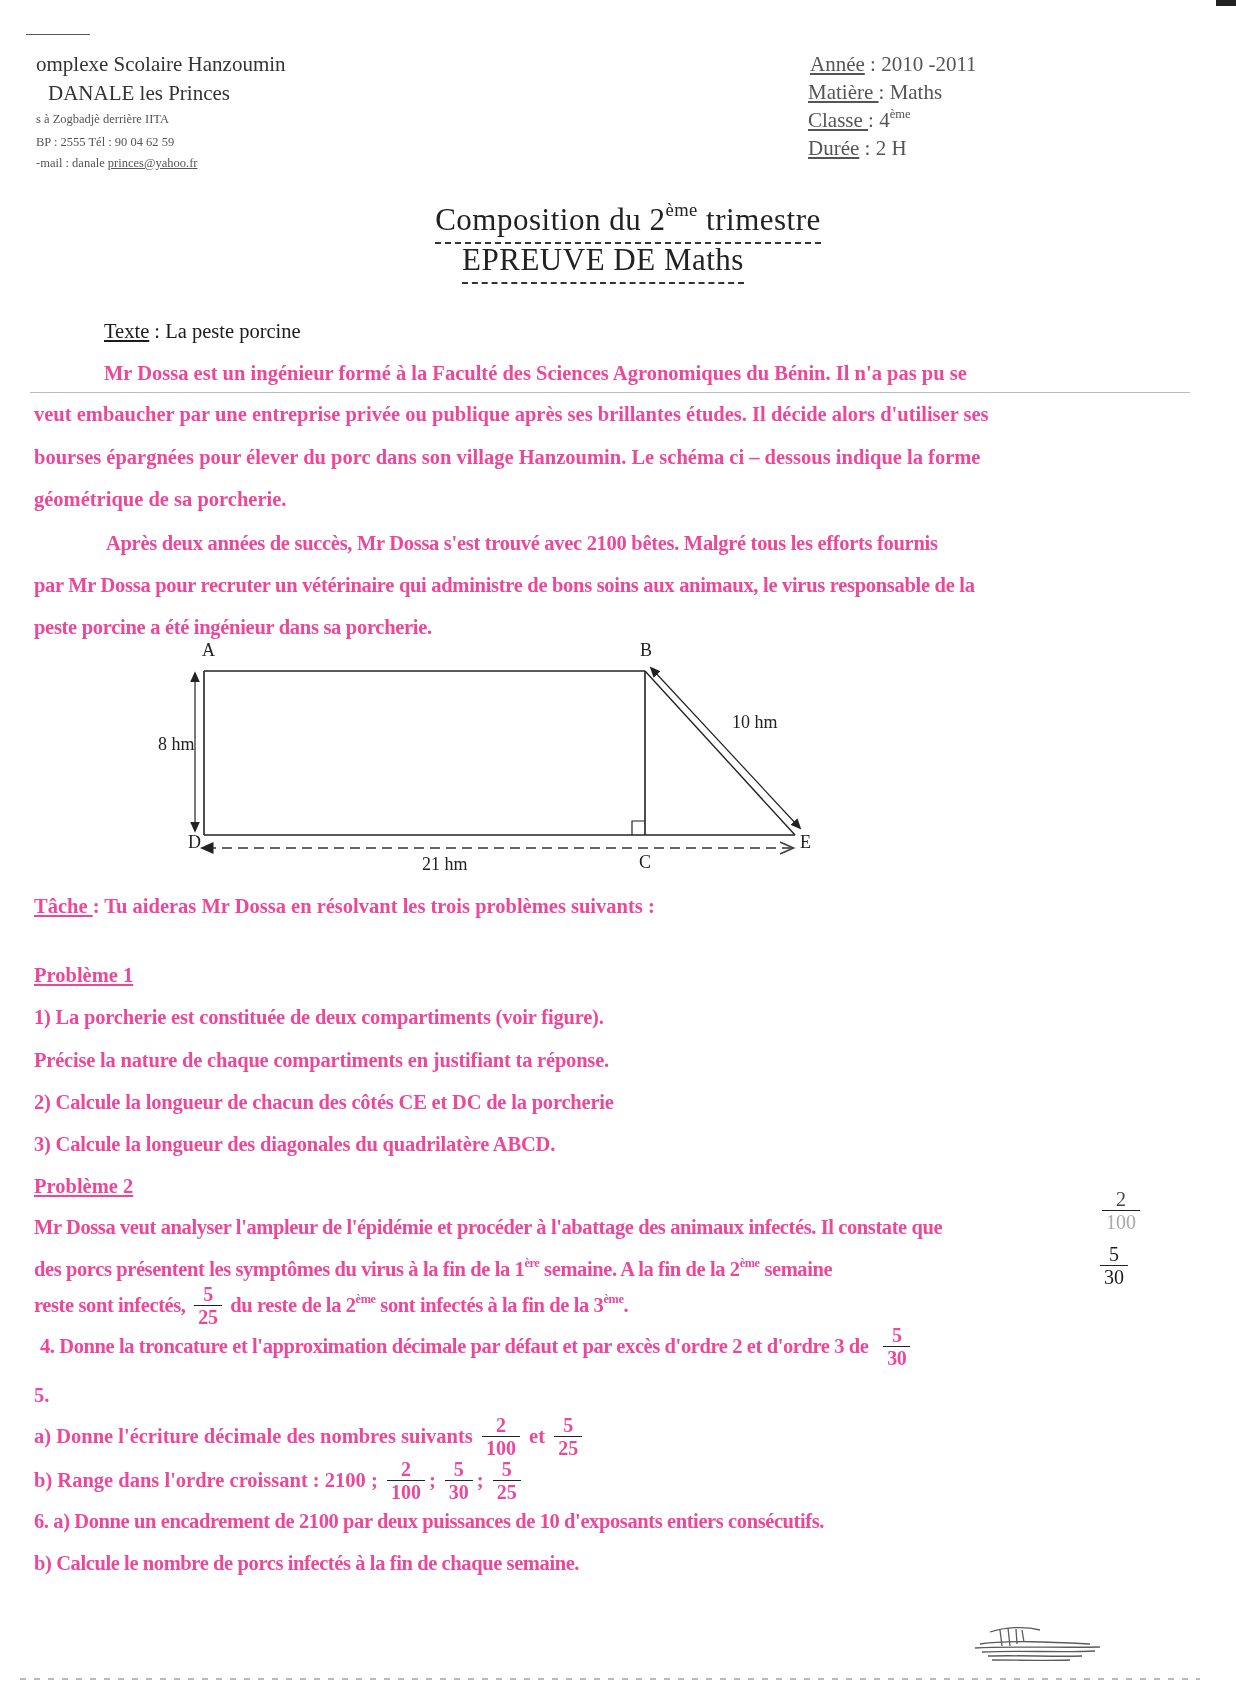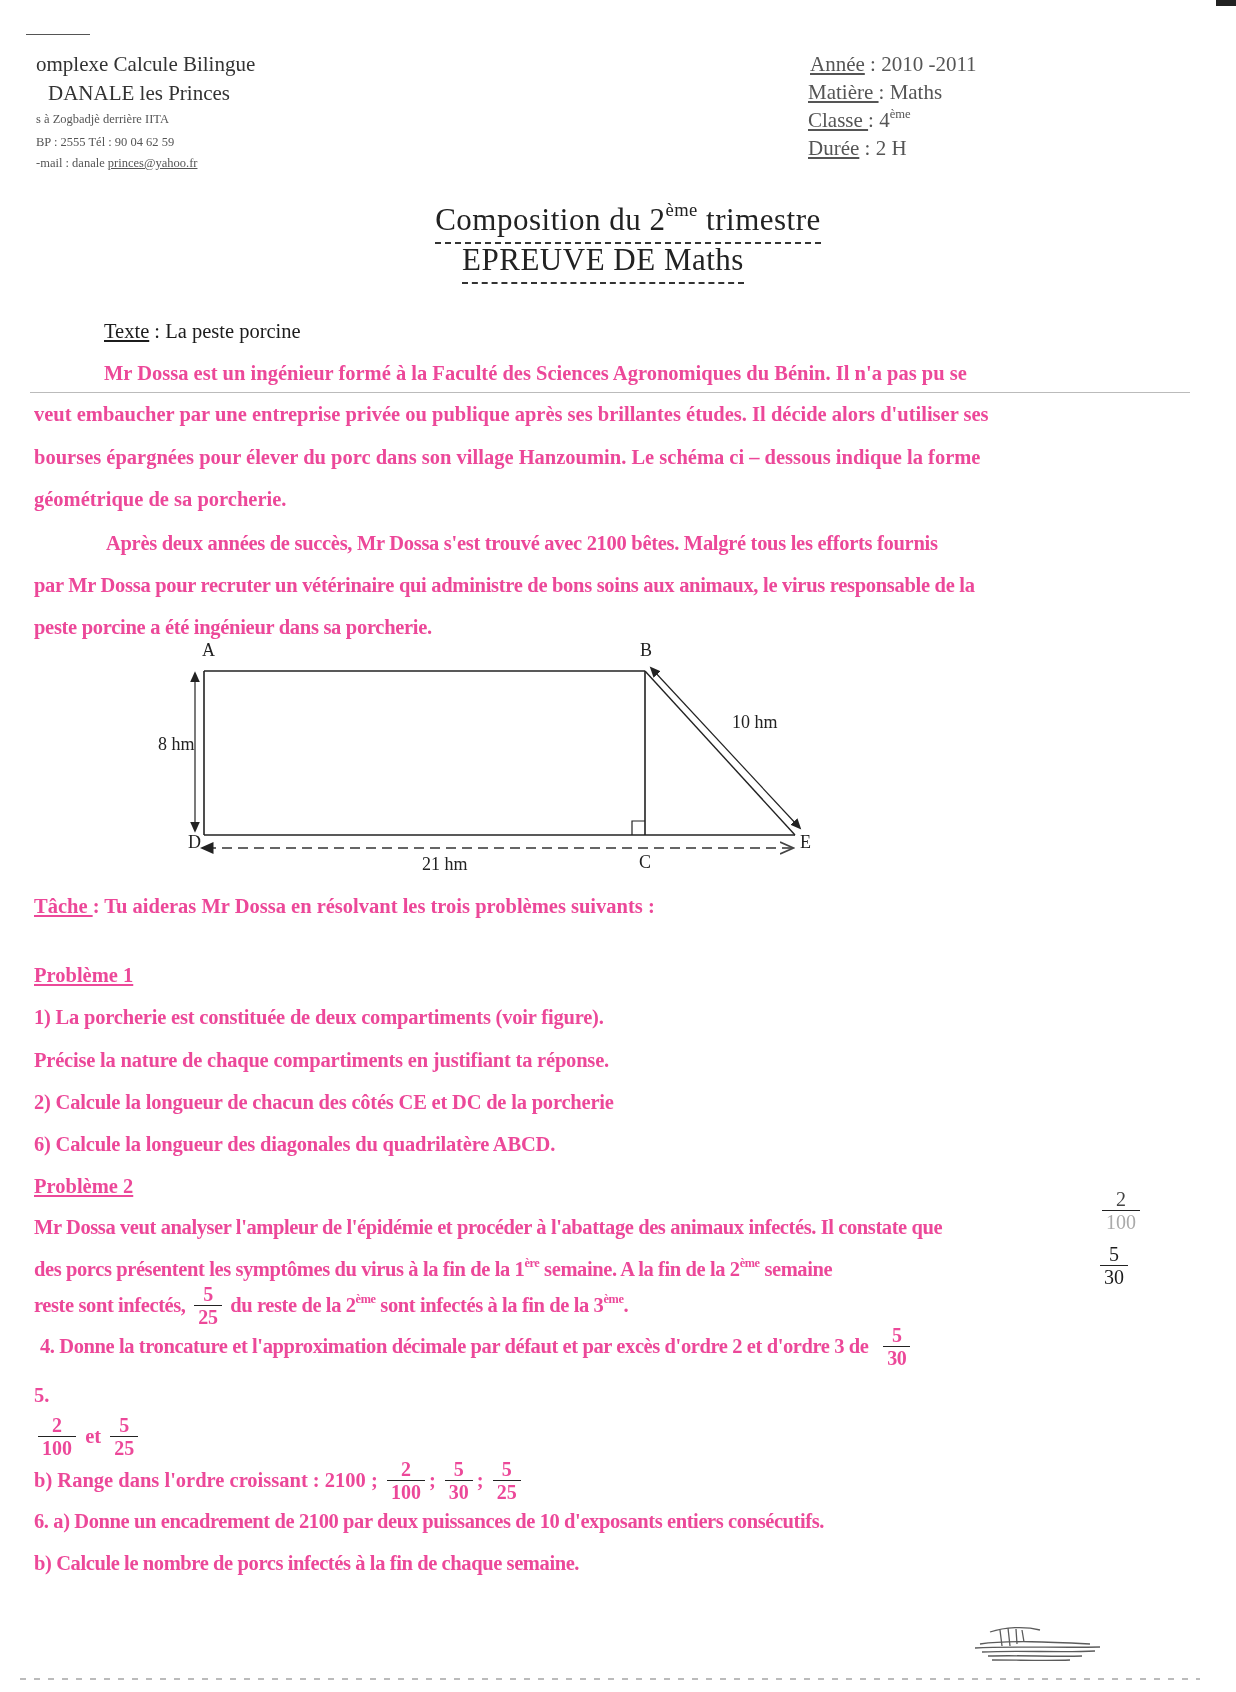--- a/index.html
+++ b/index.html
@@ -37,21 +37,21 @@
   .scribble { position: absolute; }
 </style>
 </head>
 <body>
 
 <div class="abs" style="left:26px; top:34px; width:64px; height:1px; background:#555;"></div>
 
 <div class="abs" style="left:1216px; top:0px; width:20px; height:6px; background:#222;"></div>
 
 <div class="abs hdr-left">
-  <div>omplexe Calcule Bilingue</div>
+  <div>omplexe Scolaire Hanzoumin</div>
   <div class="indent">DANALE les Princes</div>
   <div class="small">s à Zogbadjè derrière IITA</div>
   <div class="small">BP : 2555 Tél : 90 04 62 59</div>
   <div class="small" style="line-height:18px;">
     <span>-mail : danale </span><span class="u">princes@yahoo.fr</span>
   </div>
 </div>
 
 <div class="abs hdr-right">
   <span class="row r0"><span class="u">Année</span><span> : 2010 -2011</span></span>
@@ -118,21 +118,21 @@
 </div>
 
 <div class="line para" style="left:34px; top:895px;">
   <span class="u">Tâche </span><span>: Tu aideras Mr Dossa en résolvant les trois problèmes suivants :</span>
 </div>
 
 <div class="line para u" style="left:34px; top:964px;">Problème 1</div>
 <div class="line para" style="left:34px; top:1006px; letter-spacing:-0.2px;">1) La porcherie est constituée de deux compartiments (voir figure).</div>
 <div class="line para" style="left:34px; top:1049px; letter-spacing:-0.2px;">Précise la nature de chaque compartiments en justifiant ta réponse.</div>
 <div class="line para" style="left:34px; top:1091px; letter-spacing:-0.2px;">2) Calcule la longueur de chacun des côtés CE et DC de la porcherie</div>
-<div class="line para" style="left:34px; top:1133px; letter-spacing:-0.2px;">6) Calcule la longueur des diagonales du quadrilatère ABCD.</div>
+<div class="line para" style="left:34px; top:1133px; letter-spacing:-0.2px;">3) Calcule la longueur des diagonales du quadrilatère ABCD.</div>
 
 <div class="line para u" style="left:34px; top:1175px;">Problème 2</div>
 <div class="line para" style="left:34px; top:1216px; letter-spacing:-0.4px;">Mr Dossa veut analyser l'ampleur de l'épidémie et procéder à l'abattage des animaux infectés. Il constate que</div>
 
 <div class="abs" style="left:1098px; top:1188px;">
   <span class="frac" style="color:#444;">
     <span class="num">2</span>
     <span class="den" style="color:#aaa;">100</span>
   </span>
 </div>
@@ -161,20 +161,21 @@
   <span style="vertical-align:middle;">4. Donne la troncature et l'approximation décimale par défaut et par excès d'ordre 2 et d'ordre 3 de</span>
   <span class="frac" style="margin-left:10px;">
     <span class="num">5</span>
     <span class="den">30</span>
   </span>
 </div>
 
 <div class="line para" style="left:34px; top:1384px;">5.</div>
 
 <div class="line para" style="left:34px; top:1414px;">
+  <span style="vertical-align:middle;">a) Donne l'écriture décimale des nombres suivants</span>
   <span class="frac">
     <span class="num">2</span>
     <span class="den">100</span>
   </span>
   <span style="vertical-align:middle;">et</span>
   <span class="frac">
     <span class="num">5</span>
     <span class="den">25</span>
   </span>
 </div>

